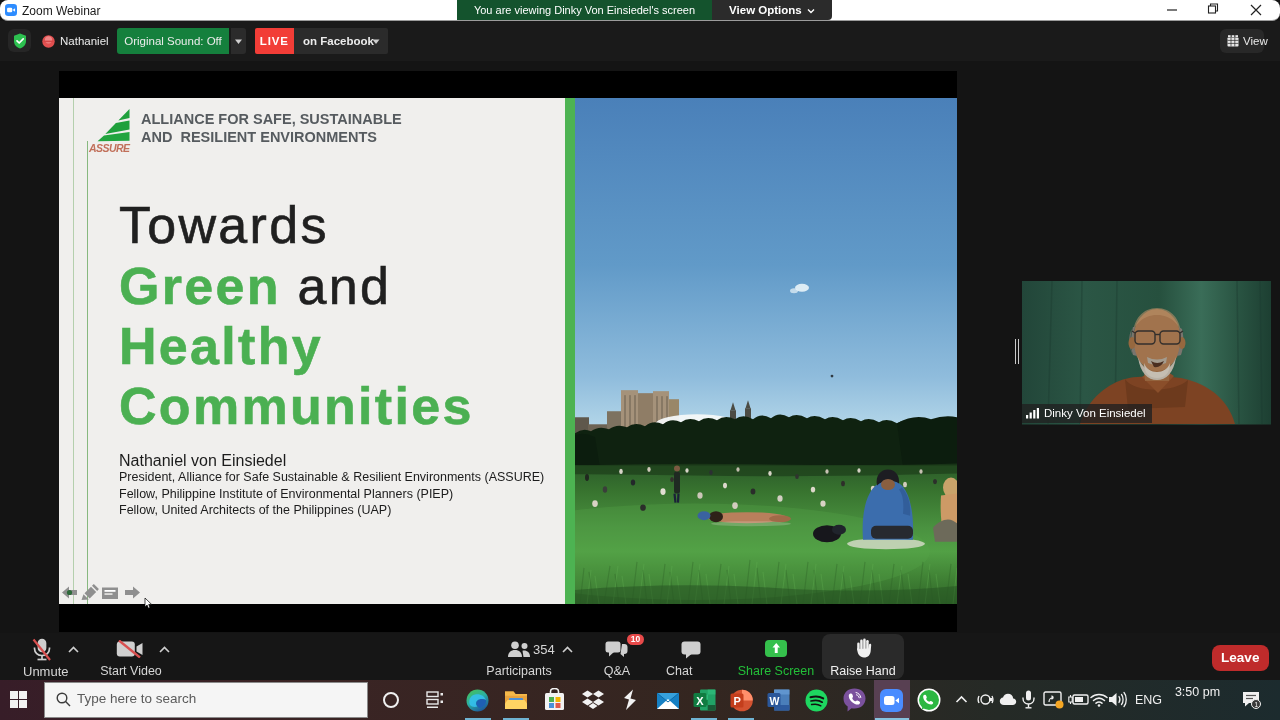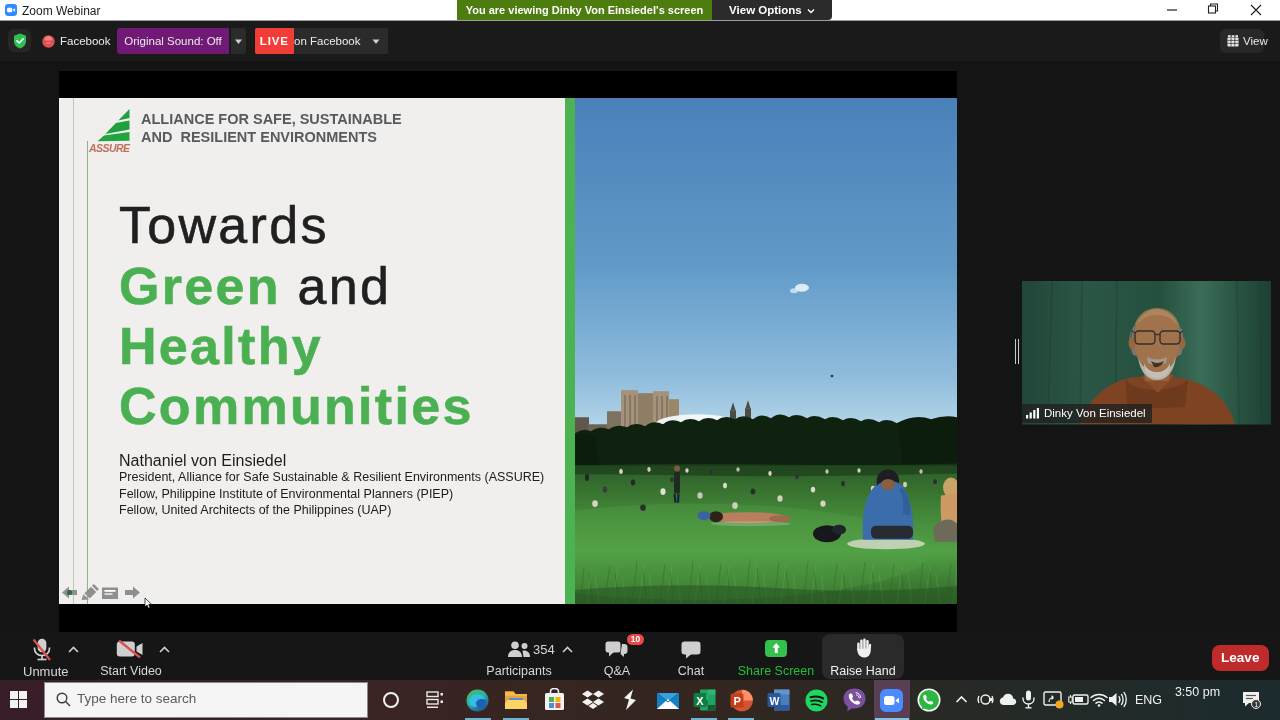--- a/index.html
+++ b/index.html
@@ -5,29 +5,29 @@
   * { margin:0; padding:0; box-sizing:border-box; }
   html,body { width:1280px; height:720px; overflow:hidden; background:#141414;
     font-family:"Liberation Sans", sans-serif; }
   .abs { position:absolute; }
   #stage { position:relative; width:1280px; height:720px; }
 </style>
 </head>
 <body>
 <div id="stage">
 
-  <div class="abs" style="left:0;top:0;width:1280px;height:21px;background:#ffffff;border-bottom:1px solid #9c9c9c;">
+  <div class="abs" style="left:0;top:0;width:1280px;height:21px;background:#ffffff;border-bottom:1px solid #9c9c9c;border-radius:8px;">
     <svg class="abs" style="left:5px;top:3.5px" width="12" height="12" viewBox="0 0 15 15">
       <rect x="0" y="0" width="15" height="15" rx="4" fill="#2d8cff"></rect>
       <rect x="2.6" y="4.6" width="6.5" height="5.8" rx="1.6" fill="#fff"></rect>
       <path d="M9.5 7.5 L12.6 5.4 L12.6 9.6 Z" fill="#fff"></path>
     </svg>
     <div class="abs" style="left:22px;top:4px;font-size:12px;color:#1a1a1a;">Zoom Webinar</div>
-    <div class="abs" style="left:457px;top:0;width:255px;height:20px;background:#4d7c0f;color:#fff;
-         font-size:11px;font-weight:bold;text-align:center;line-height:20px;white-space:nowrap;">You are viewing Dinky Von Einsiedel's screen</div>
+    <div class="abs" style="left:457px;top:0;width:255px;height:20px;background:#14532d;color:#fff;
+         font-size:11px;font-weight:normal;text-align:center;line-height:20px;white-space:nowrap;">You are viewing Dinky Von Einsiedel's screen</div>
     <div class="abs" style="left:712px;top:0;width:120px;height:20px;background:#2b2b2b;color:#fff;
          font-size:11.5px;font-weight:bold;text-align:center;line-height:20px;border-radius:0 0 4px 0;white-space:nowrap;">View Options
       <svg width="8" height="6" viewBox="0 0 8 6" style="margin-left:2px">
           <path d="M1 1.5 L4 4.5 L7 1.5" fill="none" stroke="#fff" stroke-width="1.4"></path>
         </svg></div>
     <svg class="abs" style="left:1162px;top:0" width="110" height="20" viewBox="0 0 110 20">
       <line x1="5" y1="10" x2="15" y2="10" stroke="#222" stroke-width="1.2"></line>
       <rect x="46.5" y="6" width="7" height="7" fill="none" stroke="#222" stroke-width="1.1"></rect>
       <path d="M48.5 6 L48.5 4 L55.5 4 L55.5 11 L53.5 11" fill="none" stroke="#222" stroke-width="1.1"></path>
       <path d="M89 5 L99 15 M99 5 L89 15" stroke="#222" stroke-width="1.2"></path>
@@ -38,33 +38,33 @@
     <div class="abs" style="left:8px;top:8px;width:23px;height:23px;background:#262626;border-radius:6px;"></div>
     <svg class="abs" style="left:11.5px;top:11.5px" width="16" height="16" viewBox="0 0 16 16">
       <path d="M8 0.5 L14 2.8 L14 8 C14 12 11 14.6 8 15.5 C5 14.6 2 12 2 8 L2 2.8 Z" fill="#2dc150"></path>
       <path d="M5 7.8 L7.2 10 L11.2 5.8" fill="none" stroke="#fff" stroke-width="1.7" stroke-linecap="round" stroke-linejoin="round"></path>
     </svg>
     <svg class="abs" style="left:42px;top:14px" width="13" height="13" viewBox="0 0 13 13">
       <circle cx="6.5" cy="6.5" r="6.2" fill="#e25050"></circle>
       <circle cx="6.5" cy="4.8" r="3.6" fill="#ef8686"></circle>
       <rect x="1.5" y="5.6" width="10" height="1.6" fill="#d64747"></rect>
     </svg>
-    <div class="abs" style="left:60px;top:14px;font-size:11.5px;color:#ececec;">Facebook</div>
-    <div class="abs" style="left:117px;top:7px;width:112px;height:26px;background:#701a75;border-radius:3px 0 0 3px;
+    <div class="abs" style="left:60px;top:14px;font-size:11.5px;color:#ececec;">Nathaniel</div>
+    <div class="abs" style="left:117px;top:7px;width:112px;height:26px;background:#15803d;border-radius:3px 0 0 3px;
          color:#ececec;font-size:11.5px;line-height:26px;text-align:center;">Original Sound: Off</div>
     <div class="abs" style="left:230.5px;top:7px;width:15px;height:26px;background:#2b2b2b;border-radius:0 3px 3px 0;">
       <svg width="15" height="26" viewBox="0 0 15 26">
           <path d="M4 11.5 L11 11.5 L7.5 16 Z" fill="#cfcfcf"></path>
         </svg>
     </div>
     <div class="abs" style="left:254.5px;top:7px;width:39.5px;height:26px;background:#f23d37;border-radius:2px 0 0 2px;
          color:#fff;font-size:11.5px;font-weight:bold;line-height:26px;text-align:center;letter-spacing:0.8px;">LIVE</div>
     <div class="abs" style="left:294px;top:7px;width:94px;height:26px;background:#2b2b2b;border-radius:0 2px 2px 0;
          color:#ececec;font-size:11.5px;line-height:26px;">
-      <span style="margin-left:0;">on Facebook</span>
+      <span style="margin-left:9px;font-weight:bold;">on Facebook</span>
       <svg class="abs" style="right:6px;top:0" width="12" height="26" viewBox="0 0 12 26">
           <path d="M2.5 11.5 L9.5 11.5 L6 16 Z" fill="#cfcfcf"></path>
         </svg>
     </div>
     <div class="abs" style="left:1220px;top:8px;width:44px;height:24px;background:#282828;border-radius:6px;"></div>
     <svg class="abs" style="left:1227px;top:14px" width="12" height="12" viewBox="0 0 12 12">
       <rect x="0.5" y="2.5" width="11" height="9" rx="0.8" fill="#e8e8e8"></rect>
       <rect x="1" y="0.2" width="2.6" height="1.8" fill="#e8e8e8"></rect>
         <rect x="4.7" y="0.2" width="2.6" height="1.8" fill="#e8e8e8"></rect>
         <rect x="8.4" y="0.2" width="2.6" height="1.8" fill="#e8e8e8"></rect>
@@ -366,21 +366,21 @@
       <path d="M17 3 L19.5 3 C21.3 3 22.5 4.2 22.5 6 L22.5 10 C22.5 11.8 21.3 13 19.5 13 L19 13 L19 16 L15.5 13" fill="#cfcfcf"></path>
     </svg>
     <div class="abs" style="left:627px;top:1px;width:17px;height:11px;background:#e84a4a;border-radius:5.5px;color:#fff;
          font-size:8.5px;font-weight:bold;text-align:center;line-height:11px;">10</div>
     <div class="abs" style="left:592px;top:31px;width:50px;text-align:center;font-size:12.5px;">Q&amp;A</div>
 
     <svg class="abs" style="left:681px;top:8px" width="20" height="18" viewBox="0 0 20 18">
       <rect x="0.5" y="0.5" width="19" height="13" rx="3" fill="#cfcfcf"></rect>
       <path d="M5 13 L5 17.5 L10.5 13 Z" fill="#cfcfcf"></path>
     </svg>
-    <div class="abs" style="left:666px;top:31px;width:50px;text-align:center;font-size:12.5px;">Chat</div>
+    <div class="abs" style="left:666px;top:31px;width:50px;font-size:12.5px;">Chat</div>
 
     <div class="abs" style="left:764.5px;top:7px;width:22.5px;height:17px;background:#35c04c;border-radius:4px;"></div>
     <svg class="abs" style="left:764.5px;top:7px" width="22.5" height="17" viewBox="0 0 22.5 17">
       <path d="M11.25 3 L15 7.5 L12.7 7.5 L12.7 13 L9.8 13 L9.8 7.5 L7.5 7.5 Z" fill="#fff"></path>
     </svg>
     <div class="abs" style="left:735px;top:31px;width:82px;text-align:center;font-size:12.5px;color:#23bf39;">Share Screen</div>
 
     <svg class="abs" style="left:855px;top:5px" width="17" height="20" viewBox="0 0 17 20">
       <g fill="#f0f0f0">
         <rect x="2.2" y="4.5" width="2.5" height="8" rx="1.25"></rect>

